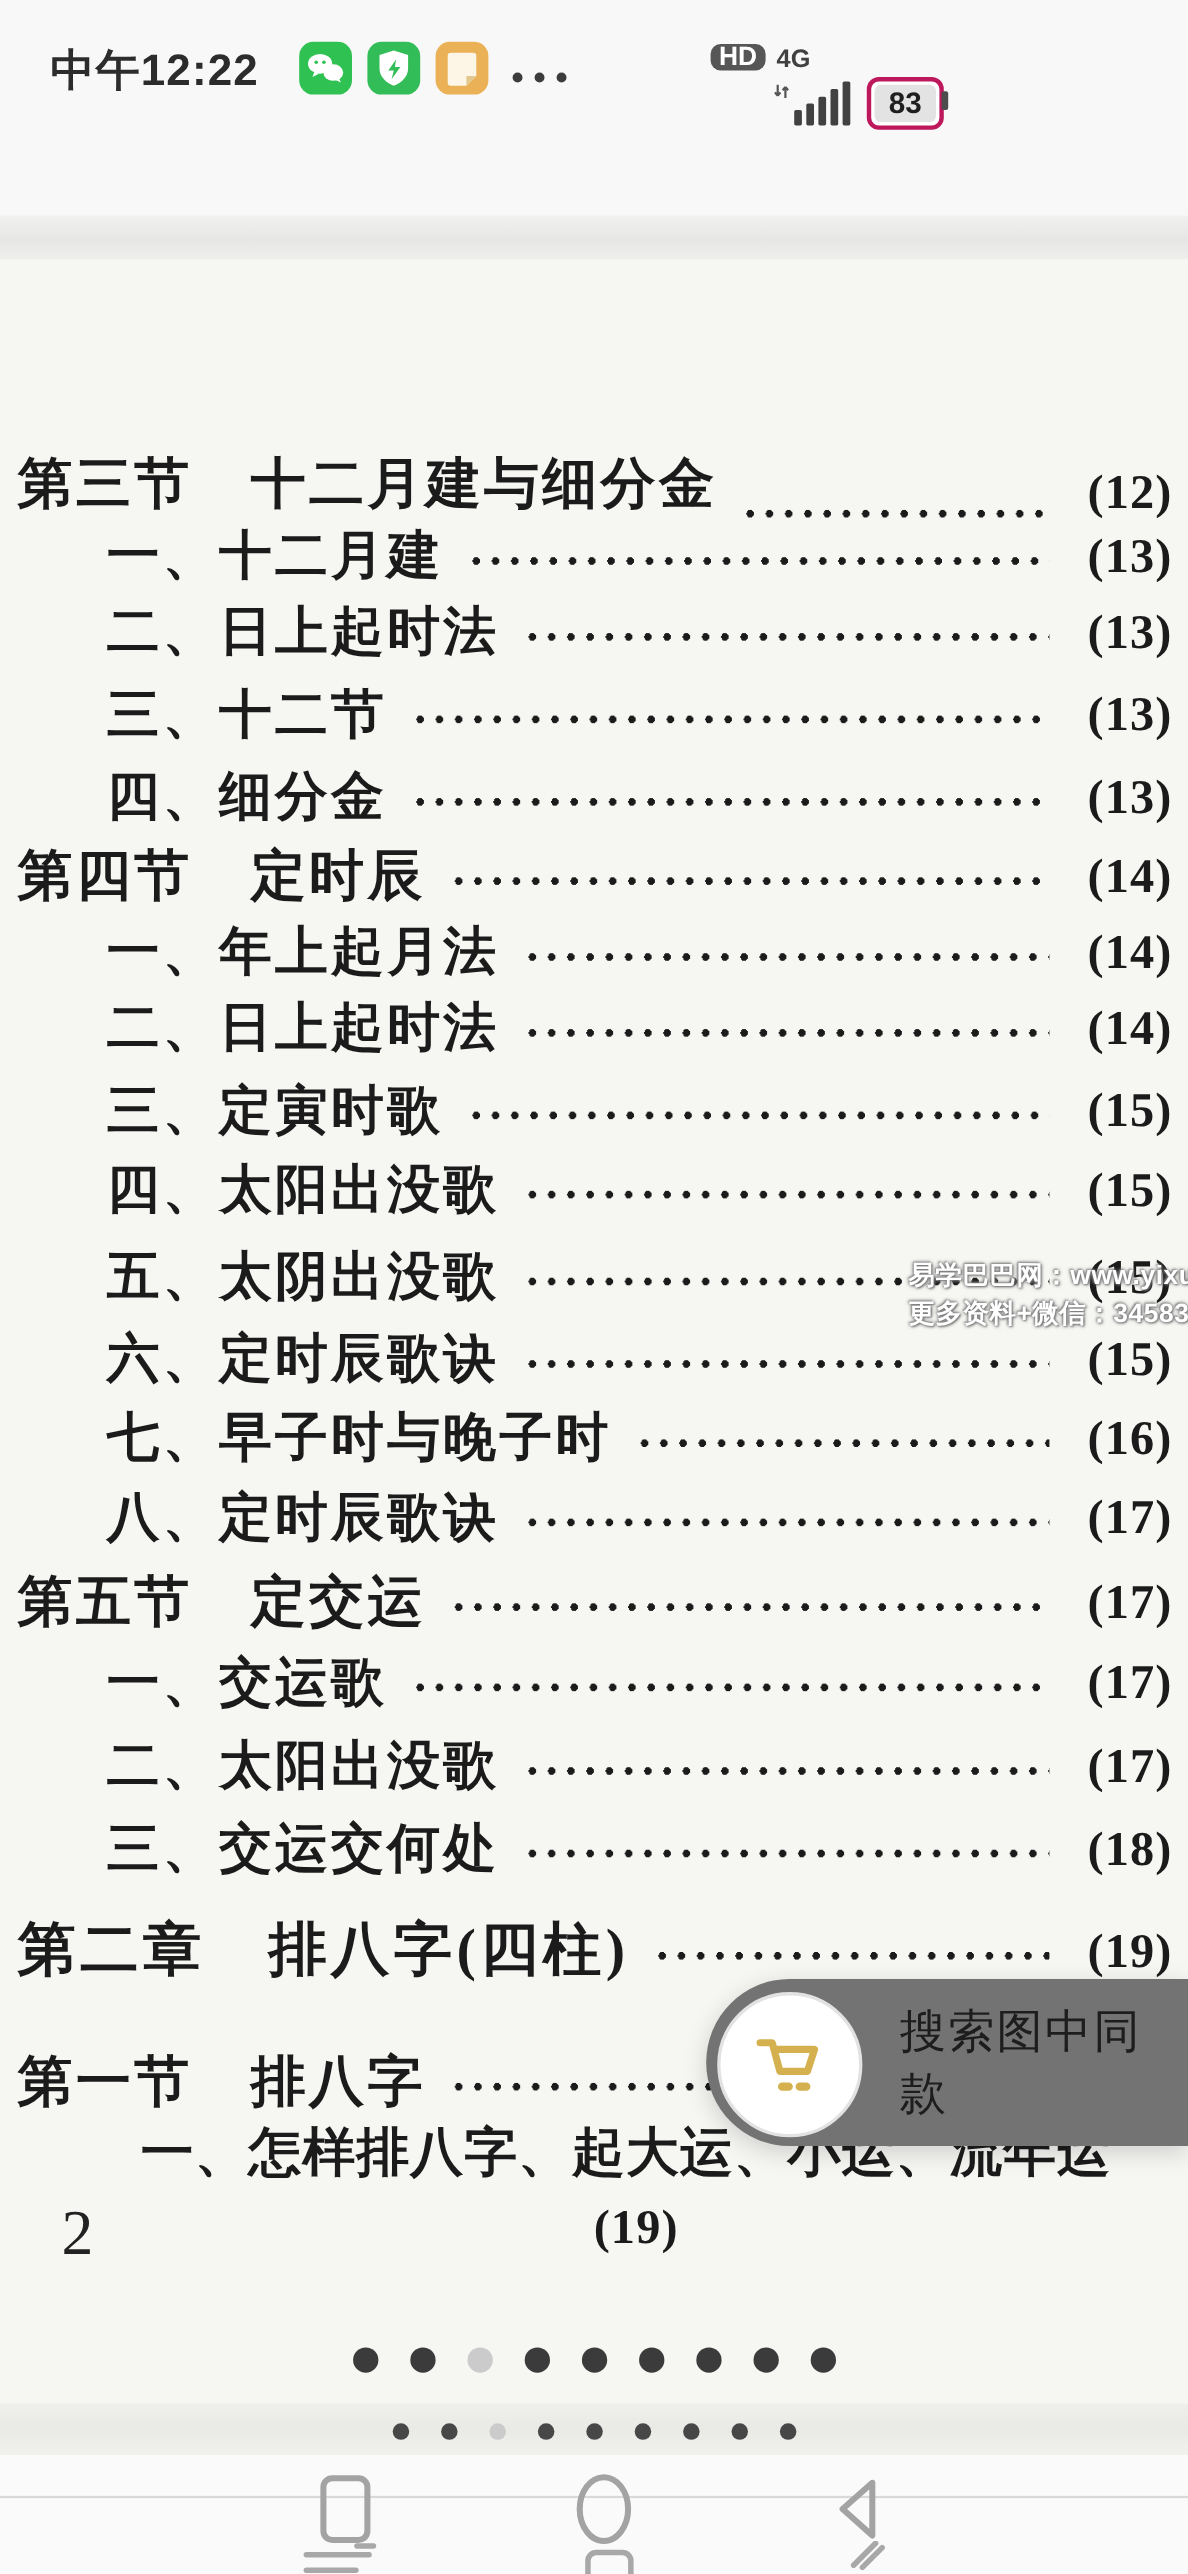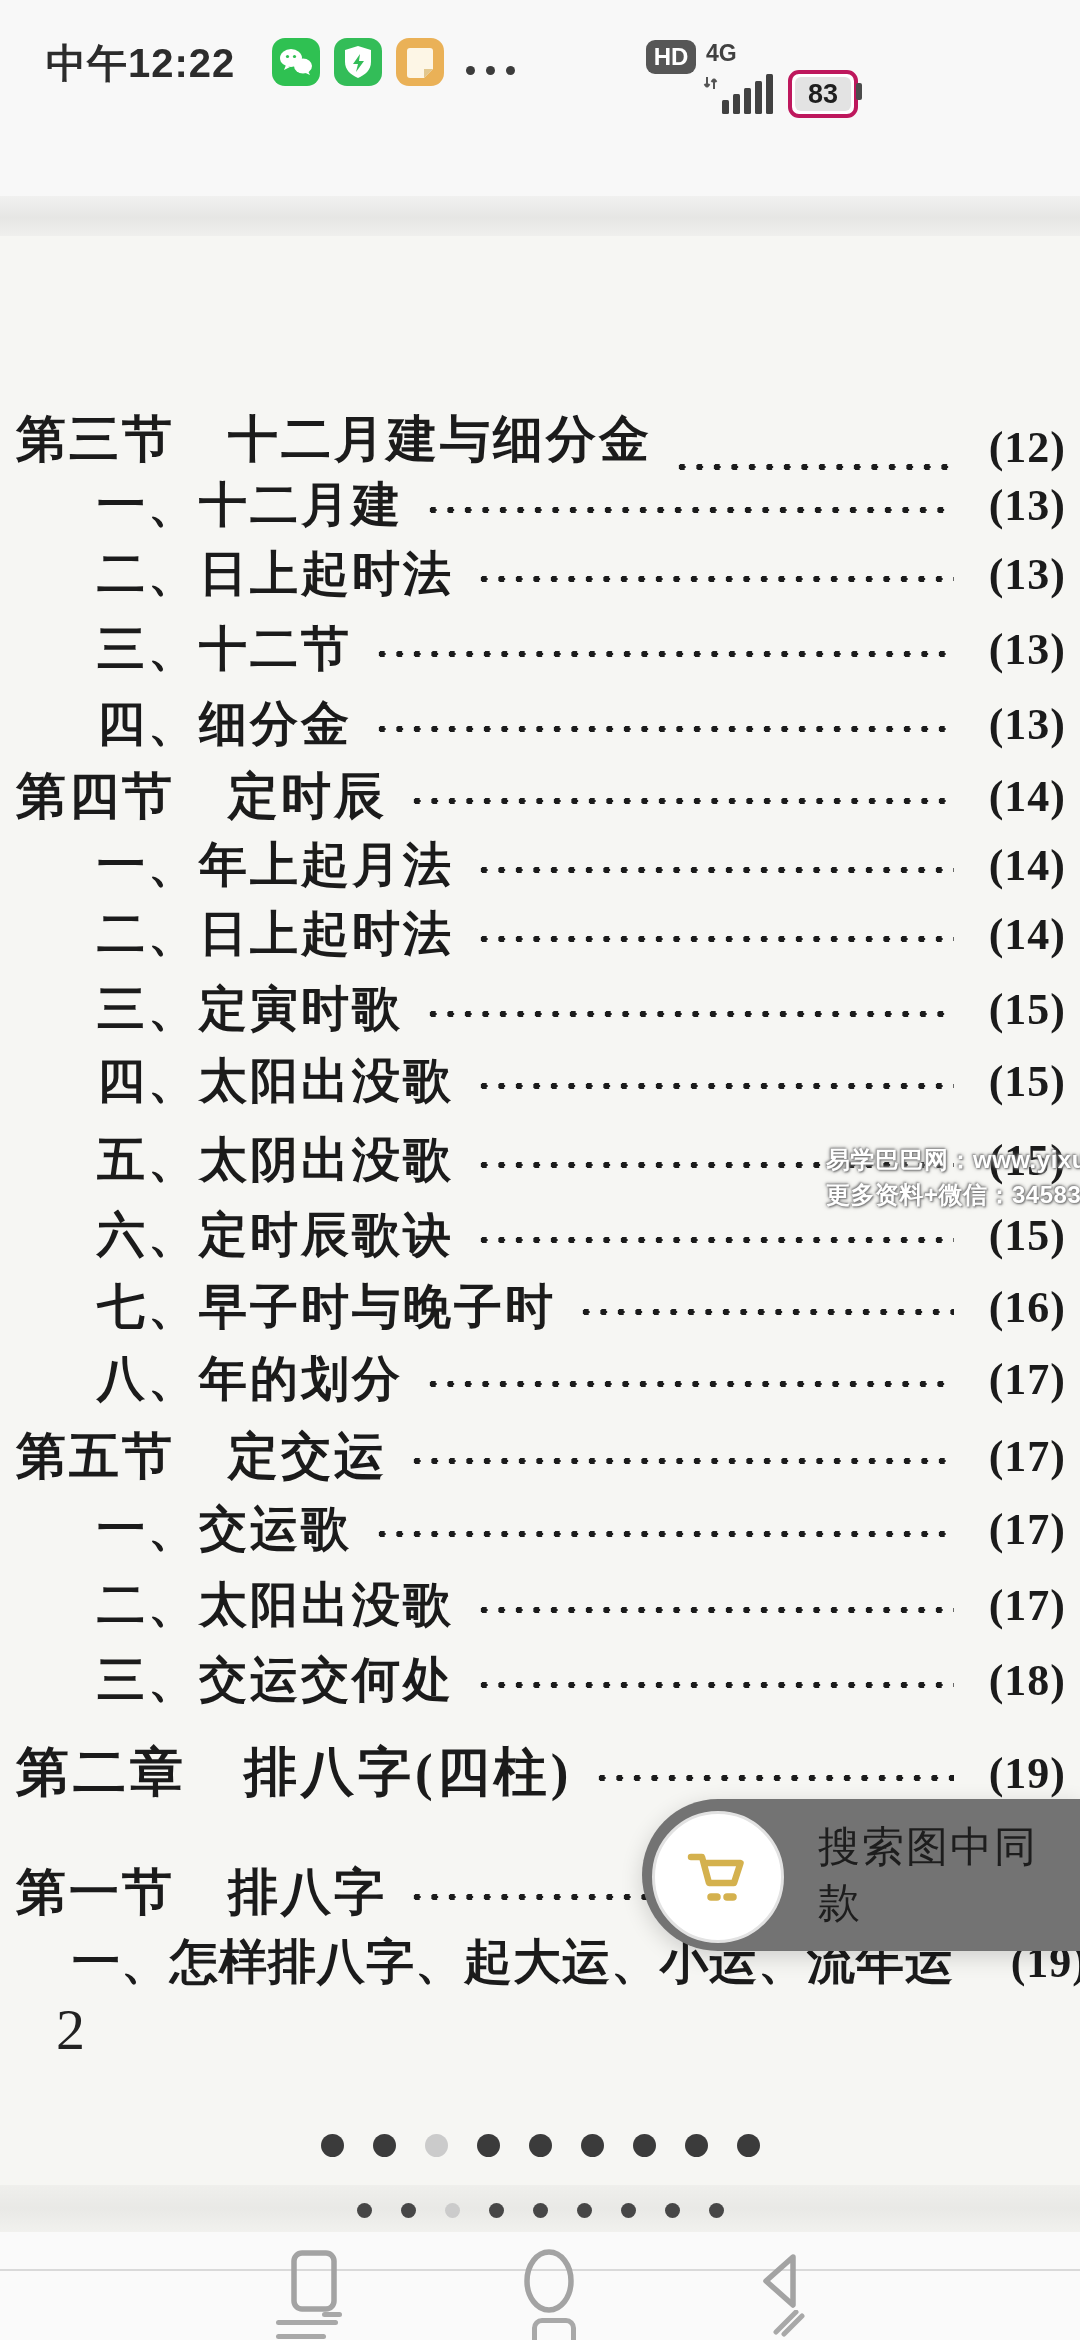--- a/index.html
+++ b/index.html
@@ -11,41 +11,41 @@
   
   .status-bar{position:absolute;top:24px;left:0;right:0;height:76px;}
   .sb-time{position:absolute;left:46px;top:12px;font-size:40px;font-weight:700;color:#2c2c2c;letter-spacing:1px;}
   .app-icon{position:absolute;top:14px;width:48px;height:48px;border-radius:13px;}
   .app-icon svg{position:absolute;left:0;top:0;}
   .icon-wechat{left:272px;background:#2fc152;}
   .icon-shield{left:334px;background:#33bd58;}
   .icon-note{left:396px;background:#eab157;}
   .sb-more{position:absolute;left:466px;top:42px;display:flex;gap:11px;}
   .sb-more i{width:9px;height:9px;border-radius:50%;background:#3c3c3c;}
-  .hd-badge{position:absolute;left:646px;top:16px;width:50px;height:34px;background:#565656;border-radius:9px;
+  .hd-badge{position:absolute;left:646px;top:16px;width:50px;height:24px;background:#565656;border-radius:9px;
     color:#fff;font-size:24px;font-weight:700;display:flex;align-items:center;justify-content:center;}
   .fourg{position:absolute;left:706px;top:16px;font-size:23px;font-weight:700;color:#414141;}
   .updown{position:absolute;left:702px;top:50px;}
   .sig-bars{position:absolute;left:722px;top:48px;display:flex;align-items:flex-end;gap:4px;height:42px;}
   .sig-bars i{width:7px;background:#414141;border-radius:1.5px;display:block;}
   .battery{position:absolute;left:788px;top:46px;width:62px;height:40px;border:4px solid #be185d;border-radius:11px;background:#fff;}
   .battery .fill{position:absolute;inset:3px;background:#e3e3e3;border-radius:6px;}
   .battery .pct{position:absolute;inset:0;display:flex;align-items:center;justify-content:center;
     font-size:27px;font-weight:700;color:#1f1f1f;}
   .battery-nub{position:absolute;left:856px;top:59px;width:6px;height:17px;background:#4c4c4c;border-radius:2px;}
   
   .band-top{position:absolute;top:196px;left:0;width:100%;height:40px;
     background:linear-gradient(180deg,#f1f1f0,#e6e6e4 55%,#efefed);}
   .photo{position:absolute;top:236px;left:0;width:100%;height:1949px;background:#f6f6f3;}
   .toc-row{position:absolute;left:0;right:0;height:74px;display:flex;align-items:center;
     padding:0 14px 0 16px;color:#1b1b1b;
     font-family:"Liberation Serif","DejaVu Serif",serif;}
   .toc-row .title{white-space:nowrap;}
   .toc-row.item{padding-left:97px;font-size:48px;font-weight:600;letter-spacing:3px;}
-  .toc-row.item.long{padding-left:72px;letter-spacing:1px;}
+  .toc-row.item.long{padding-left:72px;letter-spacing:1px;flex-direction:column;}
   .toc-row.section{font-size:50px;font-weight:600;letter-spacing:3px;}
   .toc-row.chapter{font-size:53px;font-weight:700;letter-spacing:4px;}
   .leader{flex:1;height:12px;margin:10px 16px 0 22px;
     background-image:radial-gradient(circle 3.4px at 8px 6px,#1b1b1b 98%,rgba(0,0,0,0));
     background-size:17.5px 12px;background-repeat:repeat-x;background-position:left center;}
   .pagenum{font-size:44px;font-weight:600;min-width:96px;text-align:right;letter-spacing:1px;white-space:nowrap;}
   .footer-num{position:absolute;left:56px;top:1996px;font-size:58px;color:#222;
     font-family:"Liberation Serif","DejaVu Serif",serif;}
   
   .watermark{position:absolute;left:826px;top:1142px;z-index:6;color:#ffffff;font-weight:700;
@@ -194,21 +194,21 @@
         <span class="title">六、定时辰歌诀</span>
         <span class="leader"></span>
         <span class="pagenum">(15)</span>
       </div>
       <div class="toc-row item" style="top: 1270px;">
         <span class="title">七、早子时与晚子时</span>
         <span class="leader"></span>
         <span class="pagenum">(16)</span>
       </div>
       <div class="toc-row item" style="top: 1342px;">
-        <span class="title">八、年的划分</span>
+        <span class="title">八、定时辰歌诀</span>
         <span class="leader"></span>
         <span class="pagenum">(17)</span>
       </div>
       <div class="toc-row section" style="top: 1419px;">
         <span class="title">第五节　定交运</span>
         <span class="leader"></span>
         <span class="pagenum">(17)</span>
       </div>
       <div class="toc-row item" style="top: 1492px;">
         <span class="title">一、交运歌</span>

